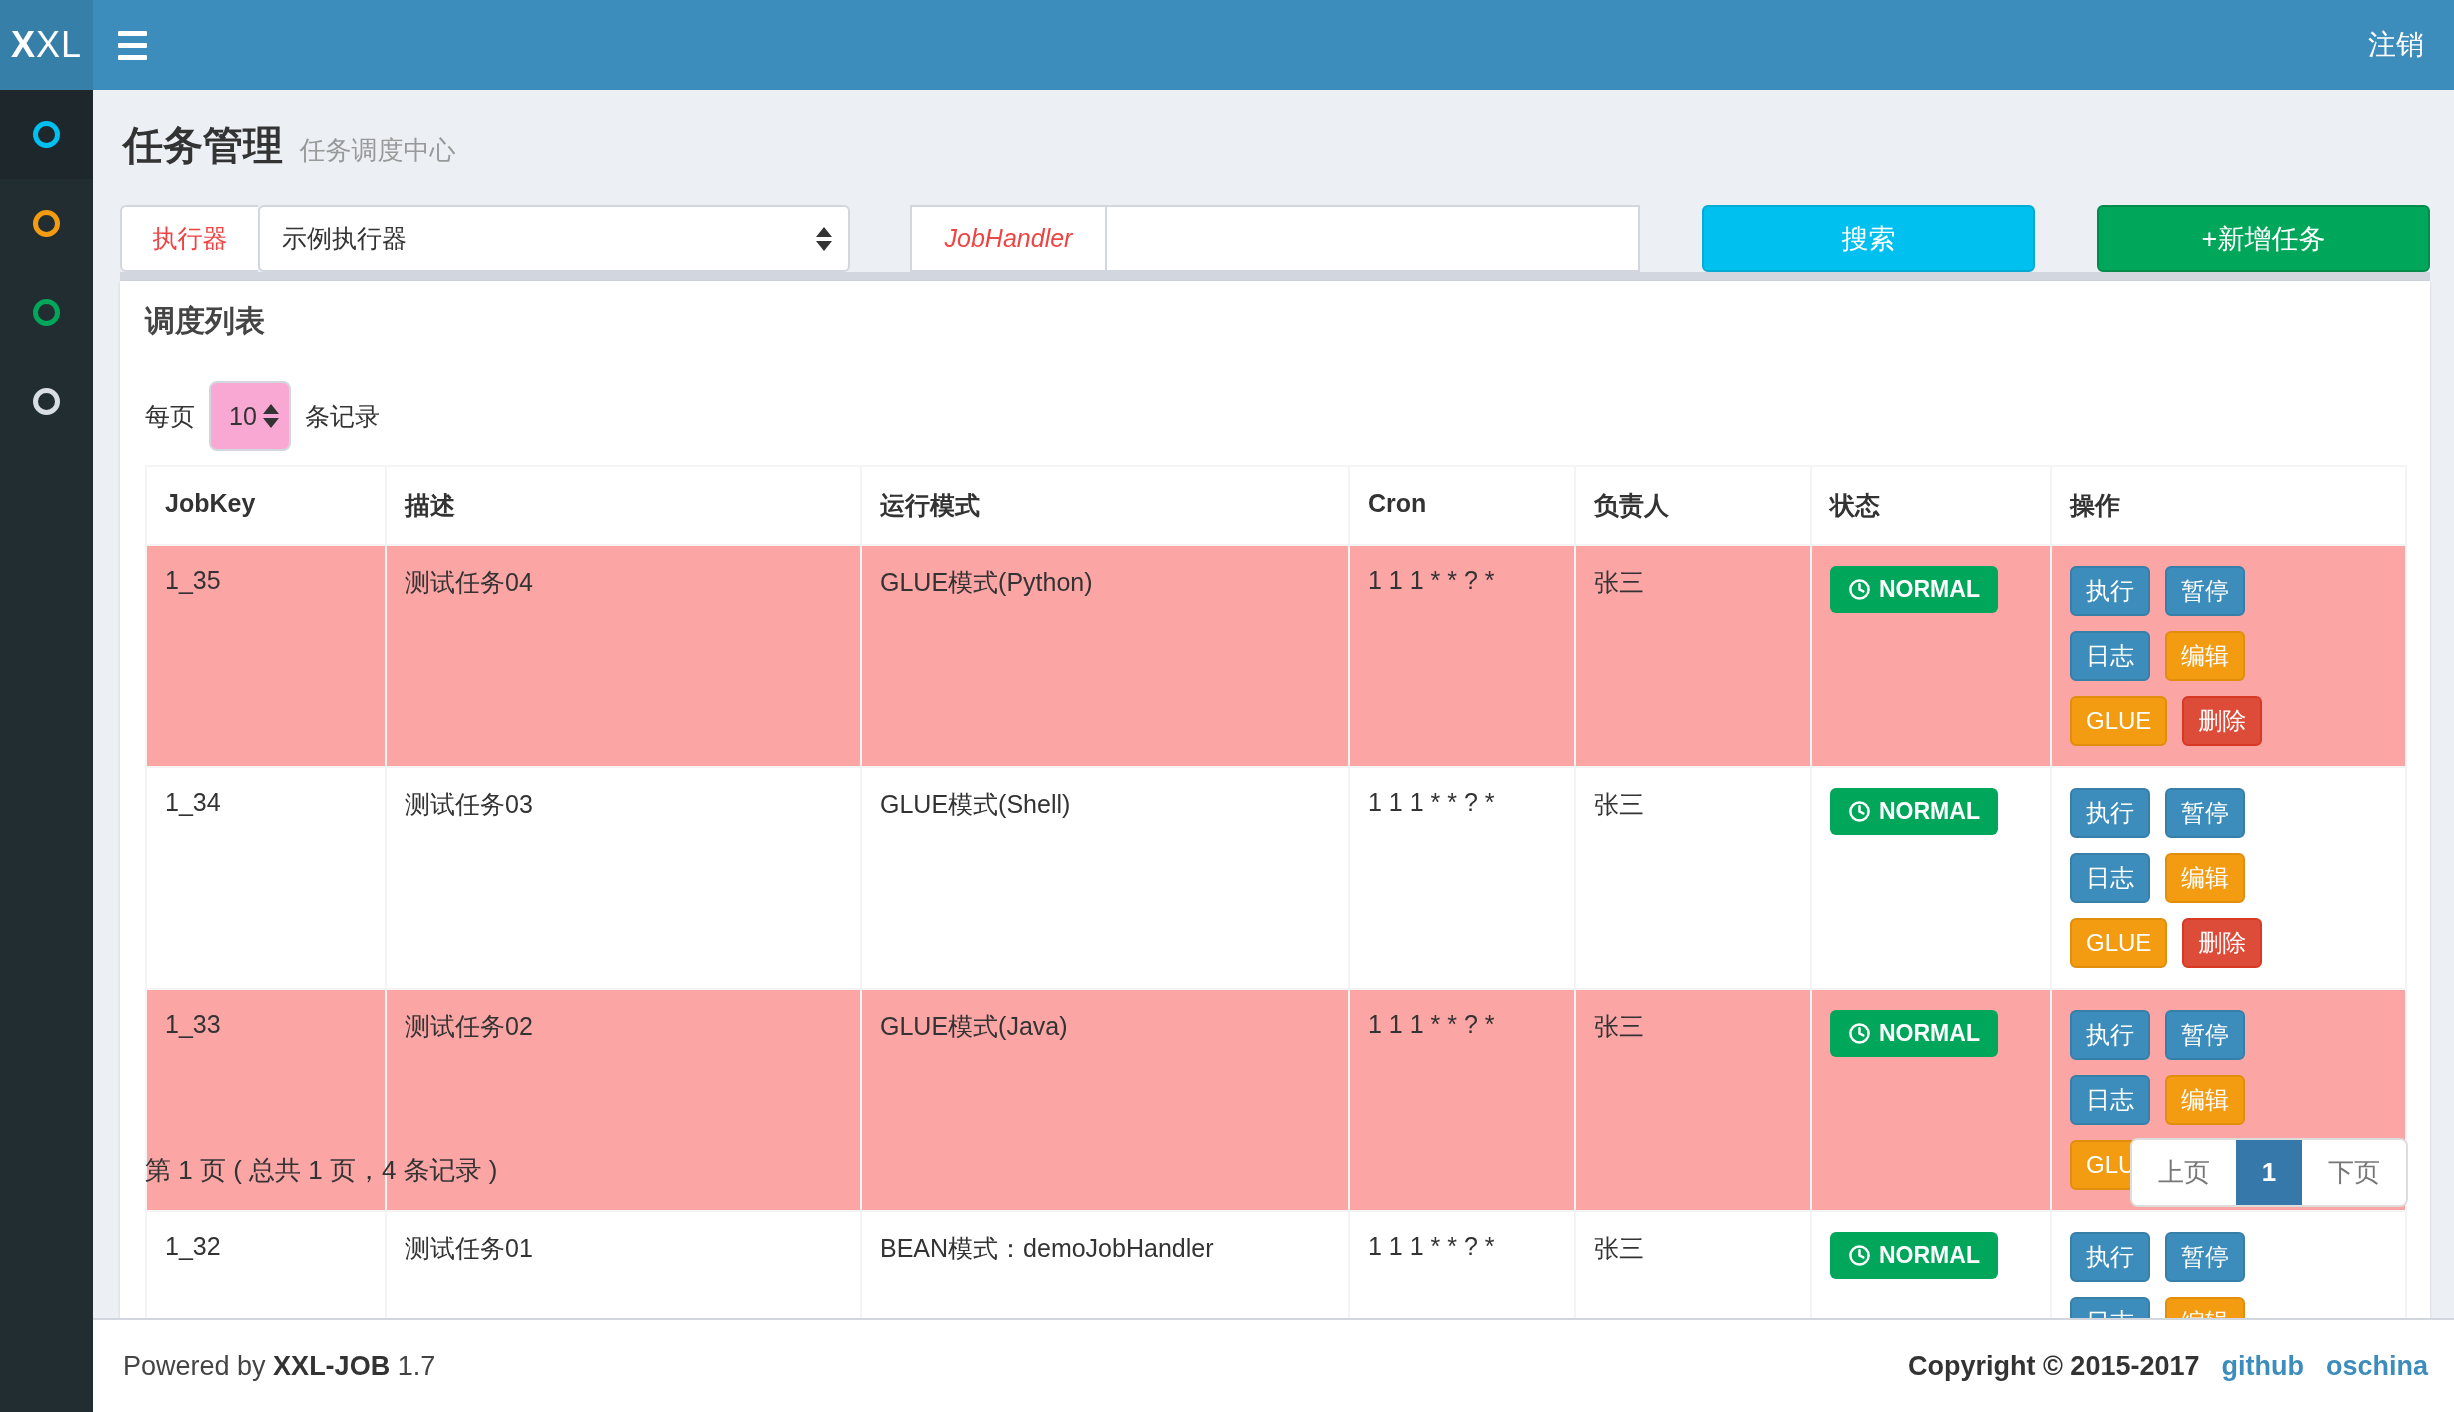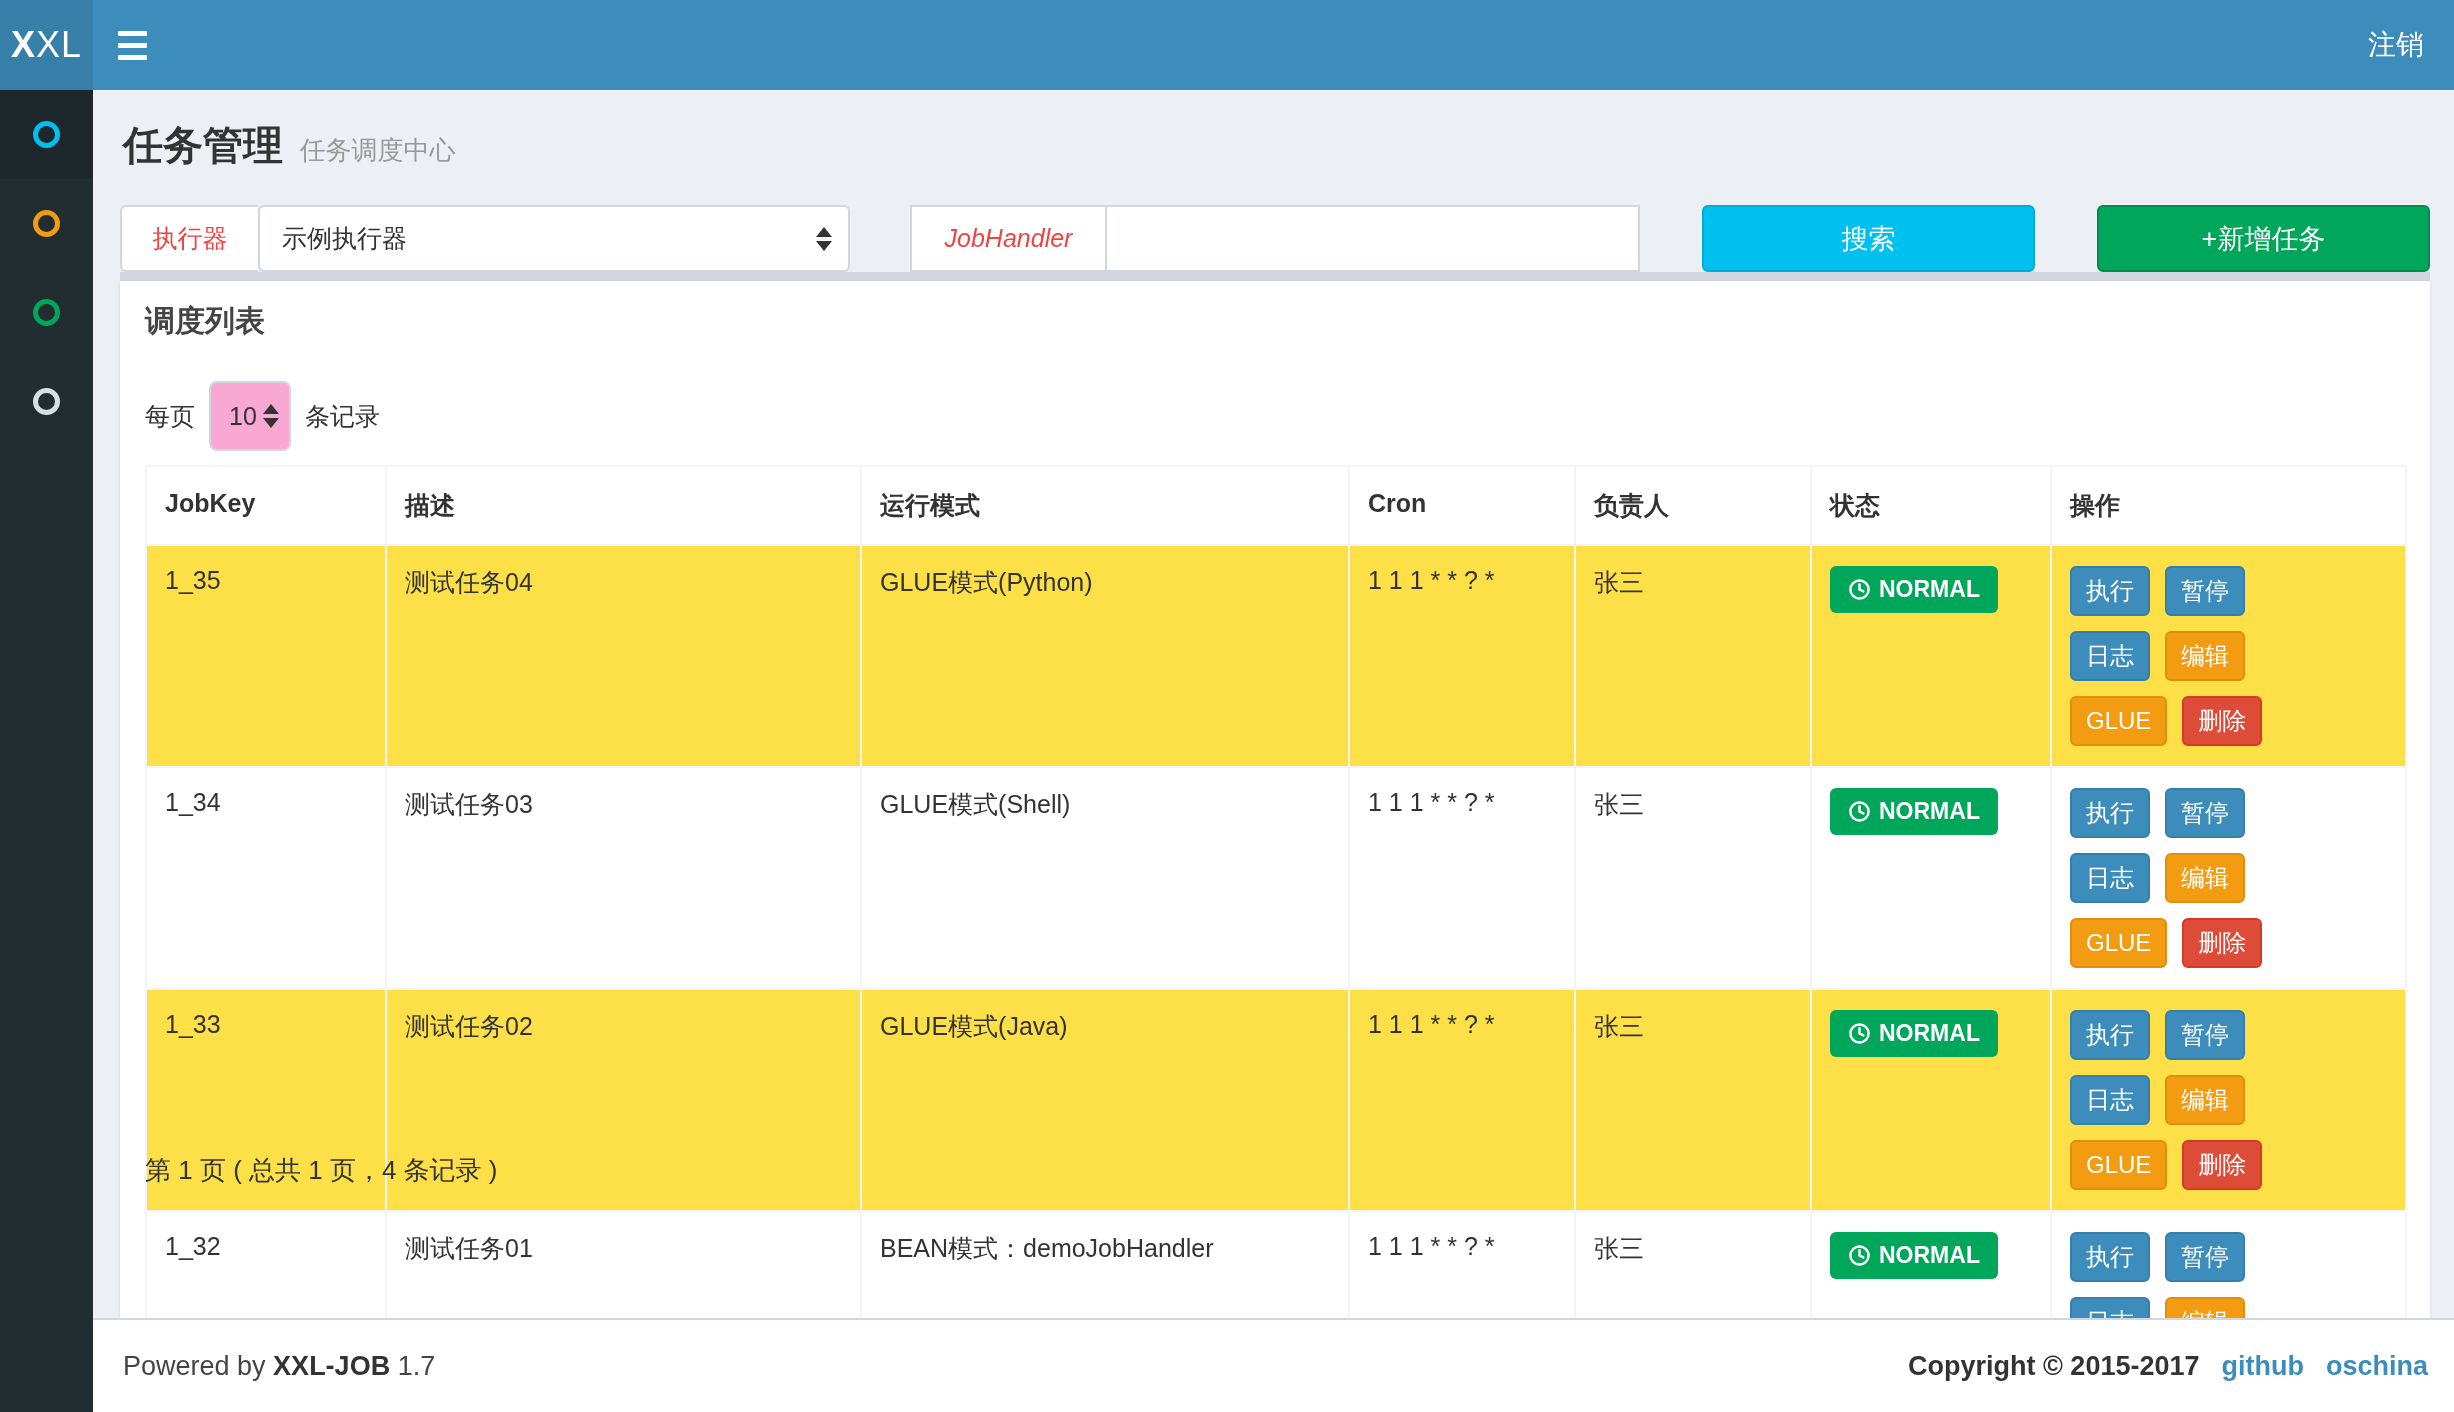--- a/index.html
+++ b/index.html
@@ -52,21 +52,21 @@
   .panel-title { position:absolute; left:25px; top:20px; font-size:30px; font-weight:600; color:#444; }
   .pagesize { position:absolute; left:25px; top:100px; height:70px; display:flex; align-items:center; gap:14px; font-size:25px; color:#333; }
   .pagesize .minisel { position:relative; width:82px; height:70px; background:#f9a8d4; border:2px solid #d2d6de; border-radius:8px; display:flex; align-items:center; padding-left:18px; font-size:25px; cursor:pointer; }
   .pagesize .minisel .spin { right:10px; }
 
   
   table.jobs { position:absolute; left:25px; top:184px; width:2260px; border-collapse:collapse; table-layout:fixed; }
   table.jobs th, table.jobs td { border:2px solid #f4f4f4; vertical-align:top; text-align:left; font-size:25px; color:#333; }
   table.jobs th { font-weight:700; padding:22px 18px; height:73px; }
   table.jobs td { padding:20px 18px; height:147px; }
-  tr.stripe td { background:#fde047; }
+  tr.stripe td { background:#fca5a5; }
 
   .badge-status { display:inline-flex; align-items:center; gap:8px; background:#00a65a; color:#fff; font-weight:700; font-size:23px; border-radius:6px; padding:10px 18px; }
   .badge-status svg { display:block; }
 
   .actions { display:flex; flex-wrap:wrap; gap:15px; width:240px; }
   .abtn { border-radius:6px; color:#fff; font-size:24px; padding:8px 14px; cursor:pointer; border:2px solid transparent; font-family:inherit; line-height:1.25; }
 
   
   .pg-summary { position:absolute; left:25px; top:872px; font-size:26px; color:#333; }
   .pager { position:absolute; left:2010px; top:857px; height:69px; display:flex; border:2px solid #ddd; border-radius:8px; overflow:hidden; background:#fff; }
@@ -269,20 +269,25 @@
                 <button class="abtn" style="background: rgb(60, 141, 188); border-color: rgb(54, 127, 169);">日志</button>
                 <button class="abtn" style="background: rgb(243, 156, 18); border-color: rgb(224, 142, 11);">编辑</button>
                 <button class="abtn" style="background: rgb(221, 75, 57); border-color: rgb(215, 57, 37);">删除</button>
               </div>
             </td>
           </tr>
         </tbody>
     </table>
 
     <div class="pg-summary">第 1 页 ( 总共 1 页，4 条记录 )</div>
+    <div class="pager">
+      <div class="pg pg-prev">上页</div>
+      <div class="pg pg-cur">1</div>
+      <div class="pg pg-next">下页</div>
+    </div>
   </div>
 </div>
 
 <div class="footer">
   <span>
     <span>Powered by</span>&nbsp;<b>XXL-JOB</b>&nbsp;<span>1.7</span>
   </span>
   <span class="spacer"></span>
   <b>Copyright © 2015-2017</b>
   <a class="flink" id="flink-0">github</a>

